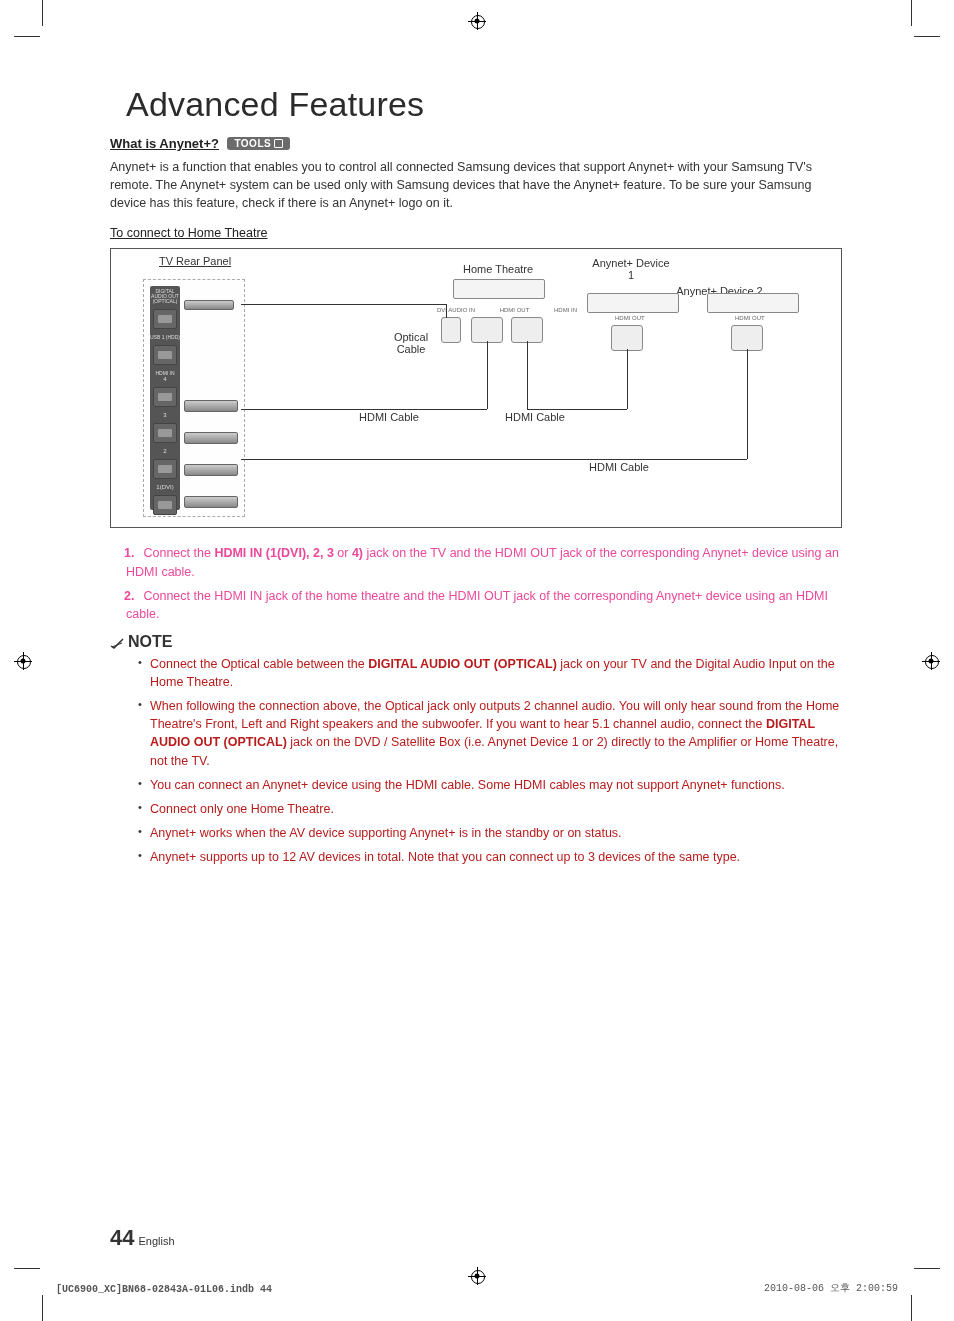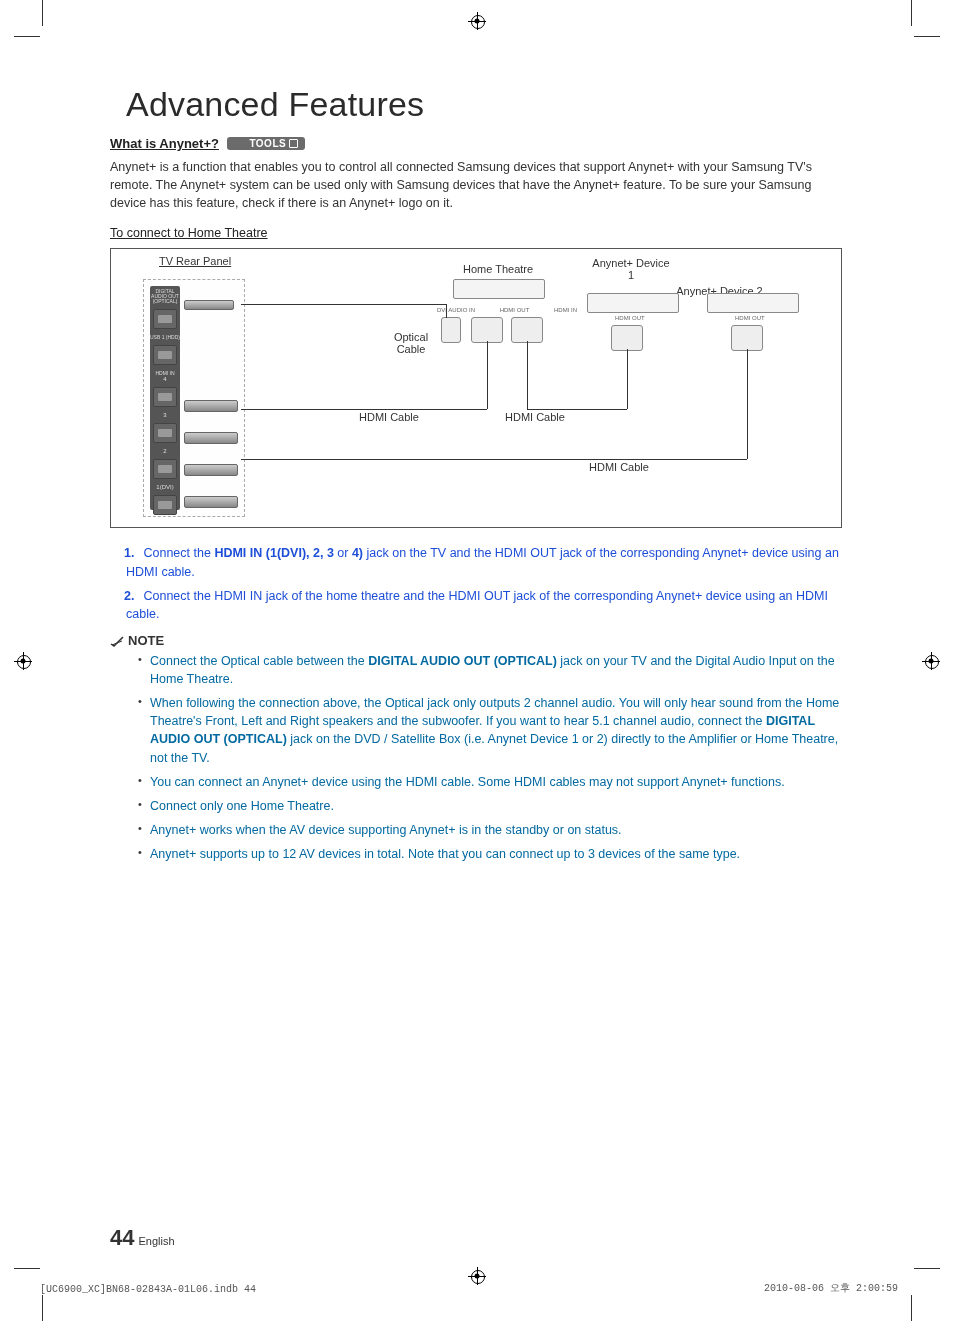--- a/index.html
+++ b/index.html
@@ -61,21 +61,21 @@
     display: inline;
     color: #222;
   }
   .tools-badge {
     display: inline-block;
     vertical-align: middle;
     background: #6b6b6b;
     color: #fff;
     font-size: 10px;
     font-weight: bold;
-    padding: 1px 7px 1px 22px;
+    padding: 1px 7px 1px 7px;
     border-radius: 3px;
     margin-left: 4px;
     letter-spacing: 0.5px;
     position: relative;
     text-align: center;
   }
   .tools-badge::after{
     content:"";
     display:inline-block;
     width:9px; height:9px;
@@ -159,46 +159,46 @@
   .wire {
     position:absolute;
     border-top:1px solid #333;
   }
   .wire.v { border-top:none; border-left:1px solid #333; }
   ol.steps {
     padding-left: 10px;
     margin: 6px 0 10px 0;
     font-size: 12.5px;
     line-height: 1.45;
-    color:#1d4ed8;
+    color:#ec4899;
   }
   ol.steps > li { margin-bottom: 6px; padding-left: 6px; }
   ol.steps .bold { font-weight: bold; }
   .steps{ list-style: none; }
   .steps li::marker{ content:""; }
   .steps li .marker{
     display:inline-block;
     width:16px;
     margin-left:-2px;
     font-weight:bold;
   }
   .note-head {
-    font-size: 13px;
+    font-size: 16px;
     font-weight: bold;
     margin: 8px 0 4px 0;
     color:#333;
   }
   .note-head svg{ vertical-align:-2px; margin-right:4px;}
   ul.notes {
     list-style: none;
     padding-left: 28px;
     margin: 0;
     font-size: 12.5px;
     line-height: 1.45;
-    color:#0369a1;
+    color:#b91c1c;
   }
   ul.notes li {
     position: relative;
     padding-left: 12px;
     margin-bottom: 6px;
   }
   ul.notes li::before {
     content: "•";
     position: absolute;
     left: 0; top: 0;
@@ -209,23 +209,24 @@
   .page-num {
     position: absolute;
     left: 110px;
     bottom: 70px;
     font-size: 11px;
     color: #333;
   }
   .page-num .big { font-size: 22px; font-weight: bold; margin-right:4px;}
   .footer-left {
     position:absolute;
-    left:40px; bottom:26px;
+    left:56px; bottom:26px;
     font-size:10px; color:#555;
     font-family: "Courier New", monospace;
+    font-weight: bold;
   }
   .footer-right {
     position:absolute;
     right:56px; bottom:26px;
     font-size:10px; color:#555;
     font-family:"Courier New", monospace;
   }
 </style>
 </head>
 <body>

